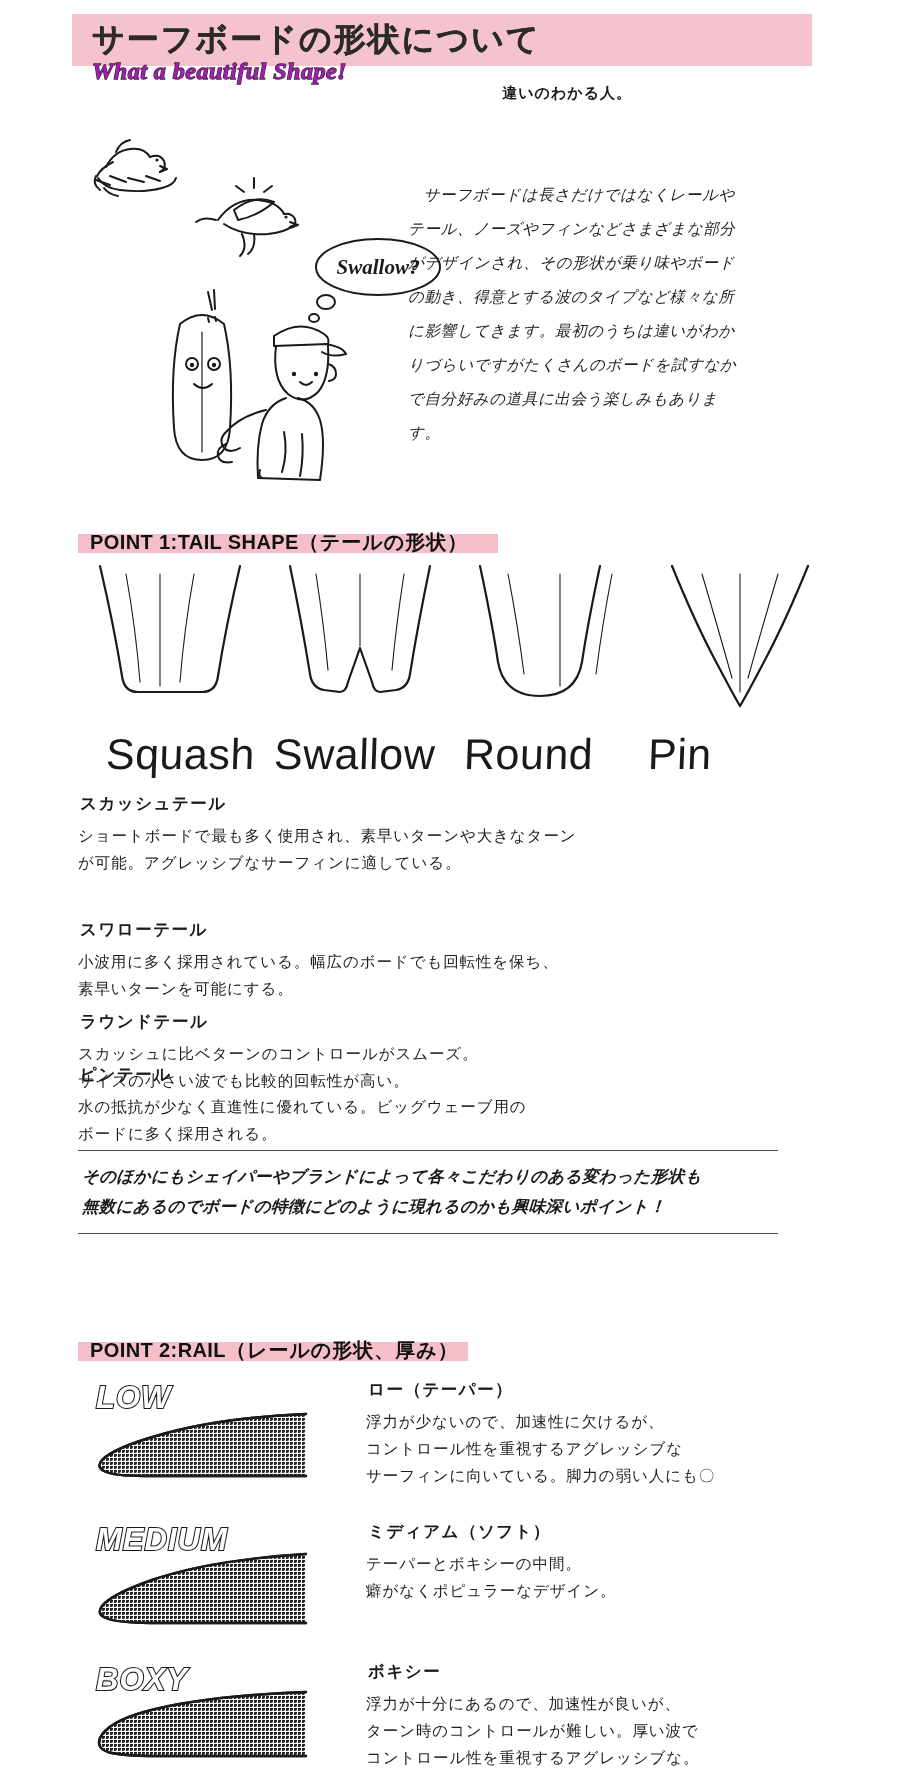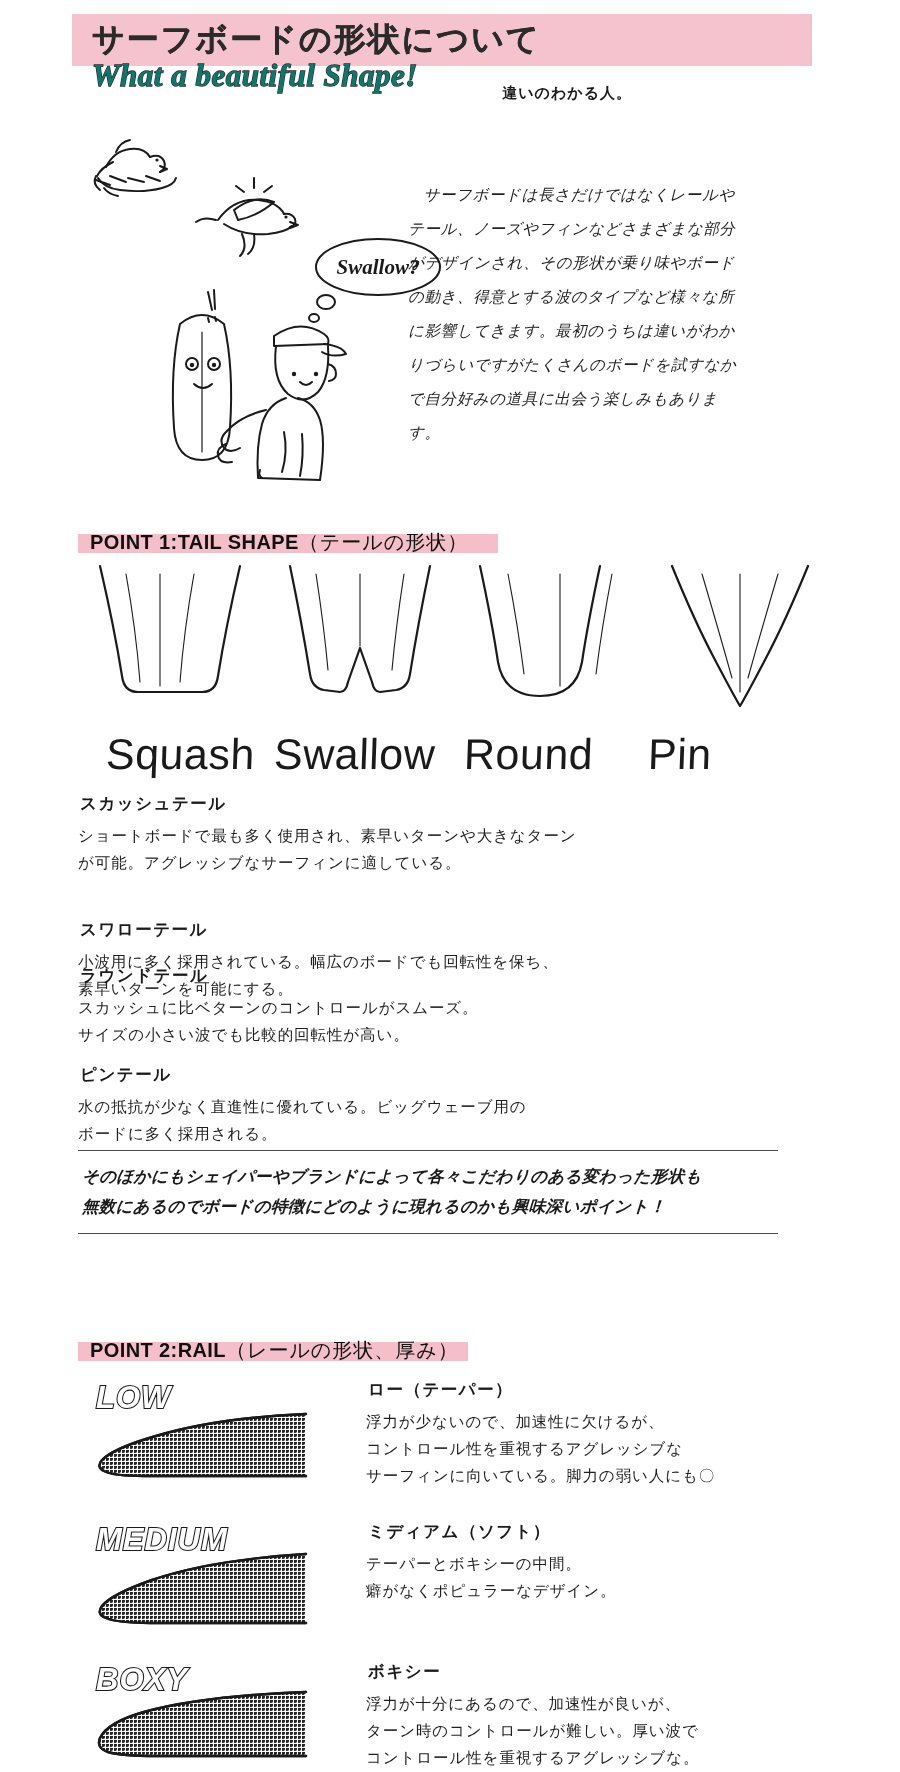--- a/index.html
+++ b/index.html
@@ -43,25 +43,25 @@
     letter-spacing: 2px;
     color: #2b2b2b;
     -webkit-text-stroke: 0.4px #2b2b2b;
     white-space: nowrap;
   }
 
   .header-title-en {
     position: absolute;
     left: 92px;
     top: 58px;
-    font-size: 31px;
+    font-size: 24px;
     font-style: italic;
     font-weight: 700;
     letter-spacing: 0.5px;
-    color: #0f766e;
+    color: #a21caf;
     -webkit-text-stroke: 1.3px #2b2b2b;
     paint-order: stroke fill;
     font-family: "Liberation Serif", "DejaVu Serif", serif;
     white-space: nowrap;
   }
 
   .header-kicker {
     position: absolute;
     right: 88px;
     top: 84px;
@@ -112,21 +112,21 @@
   .point-heading .txt {
     position: relative;
     z-index: 1;
     font-size: 20px;
     font-weight: 800;
     letter-spacing: 0.4px;
     color: #111;
     padding-left: 12px;
   }
   .point-heading .txt .ja {
-    font-weight: 400;
+    font-weight: 700;
     letter-spacing: 1px;
   }
 
   #point1-heading { left: 78px; top: 528px; }
   #point1-heading .hl { width: 420px; }
   #point2-heading { left: 78px; top: 1336px; }
   #point2-heading .hl { width: 390px; }
 
   
   .tail-shapes {
@@ -175,21 +175,21 @@
   }
   .desc-body {
     font-size: 15.5px;
     line-height: 27px;
     letter-spacing: 0.9px;
     color: #1f1f1f;
   }
 
   #tail-squash { top: 792px; }
   #tail-swallow { top: 882px; margin-top: 36px; }
-  #tail-round { top: 964px; }
+  #tail-round { top: 1010px; }
   #tail-pin { top: 1063px; }
 
   
   .note {
     position: absolute;
     left: 78px;
     top: 1150px;
     width: 700px;
     border-top: 1.3px solid #4a4a4a;
     border-bottom: 1.3px solid #4a4a4a;

